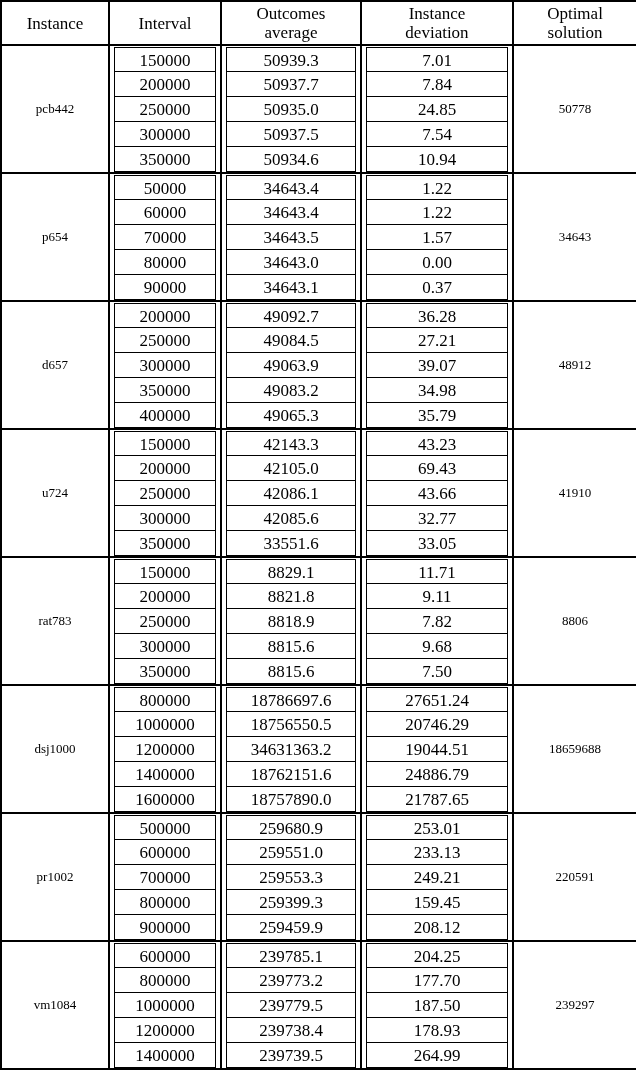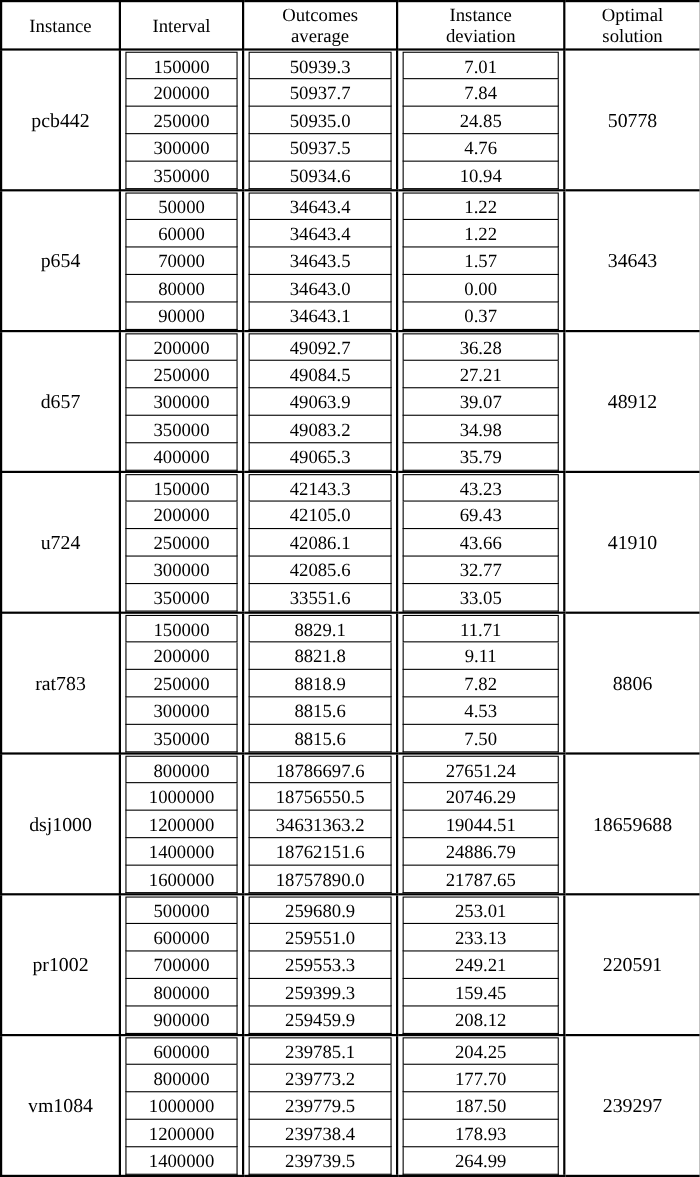--- a/index.html
+++ b/index.html
@@ -44,21 +44,21 @@
     box-sizing: border-box;
   }
   .hdr-two-line { display: block; }
 
   
   td.instance-cell,
   td.optimal-cell {
     border: 2px solid #000;
     text-align: center;
     vertical-align: middle;
-    font-size: 18px;
+    font-size: 13px;
     padding: 0;
   }
 
   
   .sub-stack {
     display: block;
     padding: 0;
     border: none;
     vertical-align: top;
   }
@@ -139,21 +139,21 @@
             <div class="sub-cell">50935.0</div>
             <div class="sub-cell">50937.5</div>
             <div class="sub-cell">50934.6</div>
           </div>
         </td>
         <td class="sub-host">
           <div class="sub-stack">
             <div class="sub-cell sub-first">7.01</div>
             <div class="sub-cell">7.84</div>
             <div class="sub-cell">24.85</div>
-            <div class="sub-cell">4.76</div>
+            <div class="sub-cell">7.54</div>
             <div class="sub-cell">10.94</div>
           </div>
         </td>
         <td class="optimal-cell">50778</td>
       </tr>
       <tr class="group-row">
         <td class="instance-cell">p654</td>
         <td class="sub-host first-sub">
           <div class="sub-stack">
             <div class="sub-cell sub-first">50000</div>
@@ -263,21 +263,21 @@
             <div class="sub-cell">8818.9</div>
             <div class="sub-cell">8815.6</div>
             <div class="sub-cell">8815.6</div>
           </div>
         </td>
         <td class="sub-host">
           <div class="sub-stack">
             <div class="sub-cell sub-first">11.71</div>
             <div class="sub-cell">9.11</div>
             <div class="sub-cell">7.82</div>
-            <div class="sub-cell">4.53</div>
+            <div class="sub-cell">9.68</div>
             <div class="sub-cell">7.50</div>
           </div>
         </td>
         <td class="optimal-cell">8806</td>
       </tr>
       <tr class="group-row">
         <td class="instance-cell">dsj1000</td>
         <td class="sub-host first-sub">
           <div class="sub-stack">
             <div class="sub-cell sub-first">800000</div>

